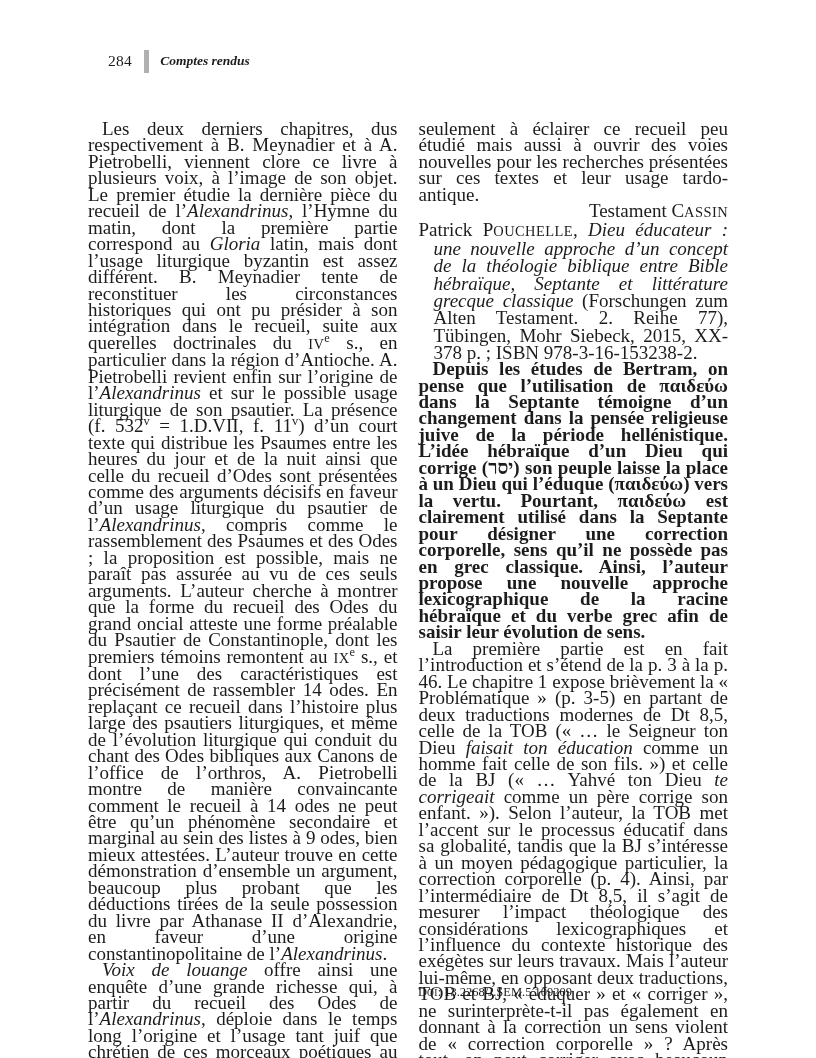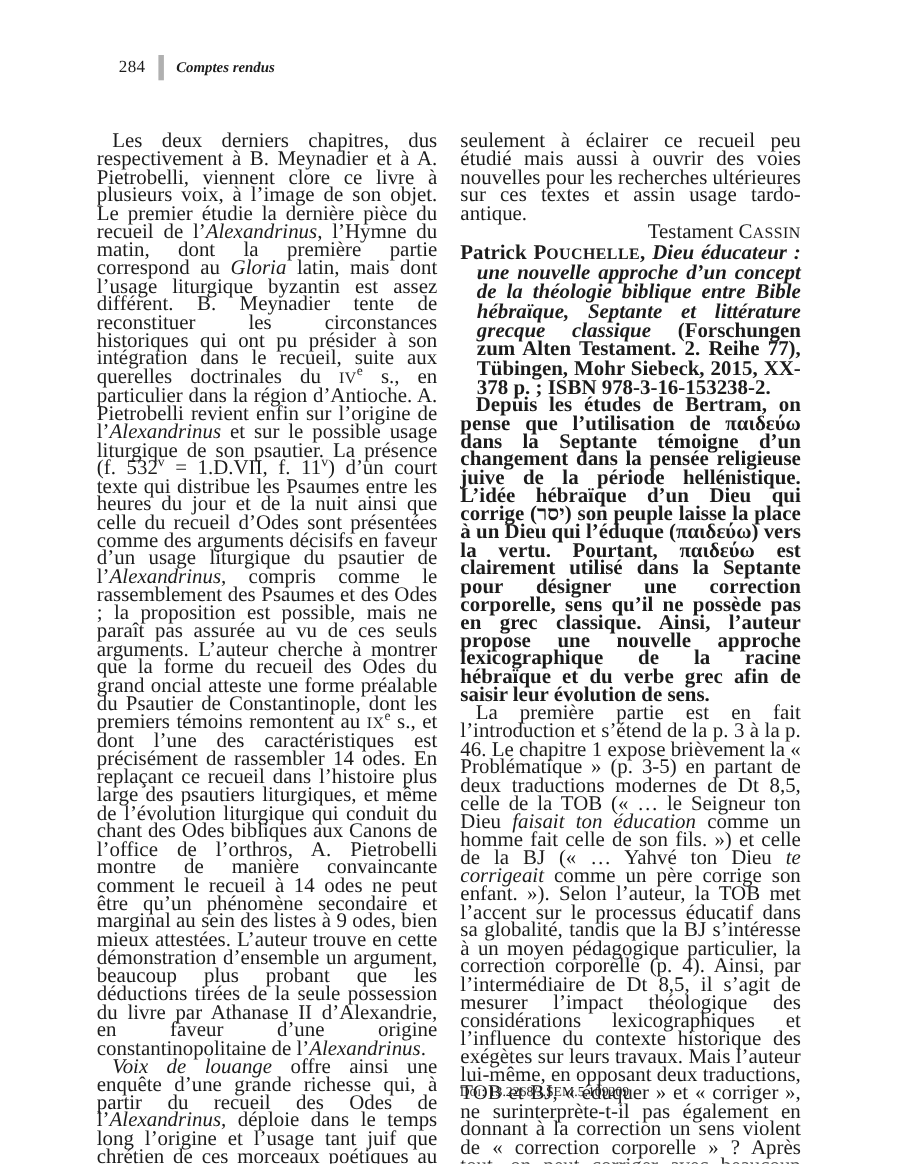--- a/index.html
+++ b/index.html
@@ -51,21 +51,21 @@
     text-align: justify;
   }
   .col p { margin: 0; }
   .indent { text-indent: 14px; }
   .signature {
     text-align: right;
     margin-top: 14px;
   }
   .review-heading {
     margin-top: 62px;
-    font-weight: bold;
+    font-weight: normal;
     line-height: 17.3px;
     padding-left: 15px;
     text-indent: -15px;
   }
   .after-heading { margin-top: 9px; font-weight: bold; }
   .it { font-style: italic; }
   .sc {
     text-transform: uppercase;
     font-size: 0.76em;
     letter-spacing: 0.03em;
@@ -92,21 +92,21 @@
   <span class="running-title">Comptes rendus</span>
 </header>
 
 <main class="columns">
   <section class="col">
     <p class="indent"><span>Les deux derniers chapitres, dus respectivement à B. Meynadier et à A. Pietrobelli, viennent clore ce livre à plusieurs voix, à l’image de son objet. Le premier étudie la dernière pièce du recueil de l’</span><span class="it">Alexandrinus</span><span>, l’Hymne du matin, dont la première partie correspond au </span><span class="it">Gloria</span><span> latin, mais dont l’usage liturgique byzantin est assez différent. B. Meynadier tente de reconstituer les circonstances historiques qui ont pu présider à son intégration dans le recueil, suite aux querelles doctrinales du </span><span class="sc">iv</span><span class="sup">e</span><span> s., en particulier dans la région d’Antioche. A. Pietrobelli revient enfin sur l’origine de l’</span><span class="it">Alexandrinus</span><span> et sur le possible usage liturgique de son psautier. La présence (f. 532</span><span class="sup">v</span><span> = 1.D.VII, f. 11</span><span class="sup">v</span><span>) d’un court texte qui distribue les Psaumes entre les heures du jour et de la nuit ainsi que celle du recueil d’Odes sont présentées comme des arguments décisifs en faveur d’un usage liturgique du psautier de l’</span><span class="it">Alexandrinus</span><span>, compris comme le rassemblement des Psaumes et des Odes ; la proposition est possible, mais ne paraît pas assurée au vu de ces seuls arguments. L’auteur cherche à montrer que la forme du recueil des Odes du grand oncial atteste une forme préalable du Psautier de Constantinople, dont les premiers témoins remontent au </span><span class="sc">ix</span><span class="sup">e</span><span> s., et dont l’une des caractéristiques est précisément de rassembler 14 odes. En replaçant ce recueil dans l’histoire plus large des psautiers liturgiques, et même de l’évolution liturgique qui conduit du chant des Odes bibliques aux Canons de l’office de l’orthros, A. Pietrobelli montre de manière convaincante comment le recueil à 14 odes ne peut être qu’un phénomène secondaire et marginal au sein des listes à 9 odes, bien mieux attestées. L’auteur trouve en cette démonstration d’ensemble un argument, beaucoup plus probant que les déductions tirées de la seule possession du livre par Athanase II d’Alexandrie, en faveur d’une origine constantinopolitaine de l’</span><span class="it">Alexandrinus</span><span>.</span></p>
     <p class="indent"><span class="it">Voix de louange</span><span> offre ainsi une enquête d’une grande richesse qui, à partir du recueil des Odes de l’</span><span class="it">Alexandrinus</span><span>, déploie dans le temps long l’origine et l’usage tant juif que chrétien de ces morceaux poétiques au sein des livres bibliques, et en particulier leur fonction liturgique. L’enquête est d’autant plus éclairante qu’elle entrelace étude du manuscrit et de son histoire, lecture des textes et de leur contexte, examen des témoignages juifs et patristiques sur l’usage de ces odes. Le lecteur n’a qu’un regret, en refermant le volume : que la suite de cette histoire dans la liturgie byzantine ne soit qu’esquissée ; en effet, les auteurs rappellent à plusieurs reprises comment ces Odes, dont l’usage direct perdure à de rares occasions dans la liturgie, ont servi de matrice à la constitution des Canons, l’une des formes liturgiques fondamentales de l’office byzantin. Mais c’est là matière à un autre livre, dont seule l’ampleur du champ ici couvert aurait pu faire souhaiter une présence plus nette dans ce volume. M. Harl et ses deux collaborateurs sont parvenus, dans ce petit concert de voix qui répond aux voix bibliques, non</span></p>
   </section>
 
   <section class="col">
-    <p><span>seulement à éclairer ce recueil peu étudié mais aussi à ouvrir des voies nouvelles pour les recherches ultérieures sur ces textes et assin usage tardo-antique.</span></p>
+    <p><span>seulement à éclairer ce recueil peu étudié mais aussi à ouvrir des voies nouvelles pour les recherches présentées sur ces textes et leur usage tardo-antique.</span></p>
     <p class="signature"><span>Testament C</span><span class="sc">assin</span></p>
     <p class="review-heading"><span>Patrick P</span><span class="sc">ouchelle</span><span>, </span><span class="it">Dieu éducateur : une nouvelle approche d’un concept de la théologie biblique entre Bible hébraïque, Septante et littérature grecque classique</span><span> (Forschungen zum Alten Testament. 2. Reihe 77), Tübingen, Mohr Siebeck, 2015, XX-378 p. ; ISBN 978-3-16-153238-2.</span></p>
     <p class="indent after-heading"><span>Depuis les études de Bertram, on pense que l’utilisation de παιδεύω dans la Septante témoigne d’un changement dans la pensée religieuse juive de la période hellénistique. L’idée hébraïque d’un Dieu qui corrige (יסר) son peuple laisse la place à un Dieu qui l’éduque (παιδεύω) vers la vertu. Pourtant, παιδεύω est clairement utilisé dans la Septante pour désigner une correction corporelle, sens qu’il ne possède pas en grec classique. Ainsi, l’auteur propose une nouvelle approche lexicographique de la racine hébraïque et du verbe grec afin de saisir leur évolution de sens.</span></p>
     <p class="indent"><span>La première partie est en fait l’introduction et s’étend de la p. 3 à la p. 46. Le chapitre 1 expose brièvement la « Problématique » (p. 3-5) en partant de deux traductions modernes de Dt 8,5, celle de la TOB (« … le Seigneur ton Dieu </span><span class="it">faisait ton éducation</span><span> comme un homme fait celle de son fils. ») et celle de la BJ (« … Yahvé ton Dieu </span><span class="it">te corrigeait</span><span> comme un père corrige son enfant. »). Selon l’auteur, la TOB met l’accent sur le processus éducatif dans sa globalité, tandis que la BJ s’intéresse à un moyen pédagogique particulier, la correction corporelle (p. 4). Ainsi, par l’intermédiaire de Dt 8,5, il s’agit de mesurer l’impact théologique des considérations lexicographiques et l’influence du contexte historique des exégètes sur leurs travaux. Mais l’auteur lui-même, en opposant deux traductions, TOB et BJ, « éduquer » et « corriger », ne surinterprète-t-il pas également en donnant à la correction un sens violent de « correction corporelle » ? Après tout, on peut corriger avec beaucoup d’amour, sans forcément donner des coups ? Le sens moderne du verbe « corriger » est clairement, selon l’étymologie, celui de « redresser » alors que le sens que l’auteur donne au verbe « corriger » utilisé par la BJ est un sens vieilli que l’usage de la langue française n’a pas retenu. Il en ressort qu’au seuil de la première partie, on est gêné par la surinterprétation des traductions françaises qui semble fonder toute la problématique.</span></p>
     <p class="indent"><span>Les chapitres 4 et 3, « Dieu éducateur chez Bertram et Kraus » et « Dieu éducateur dans l’exégèse moderne »,</span></p>
   </section>
 </main>
 
 <footer class="doi-line"><span>D</span><span class="sc">oi</span><span>: 13.2268/J.SEM.5.109209</span></footer>
 

